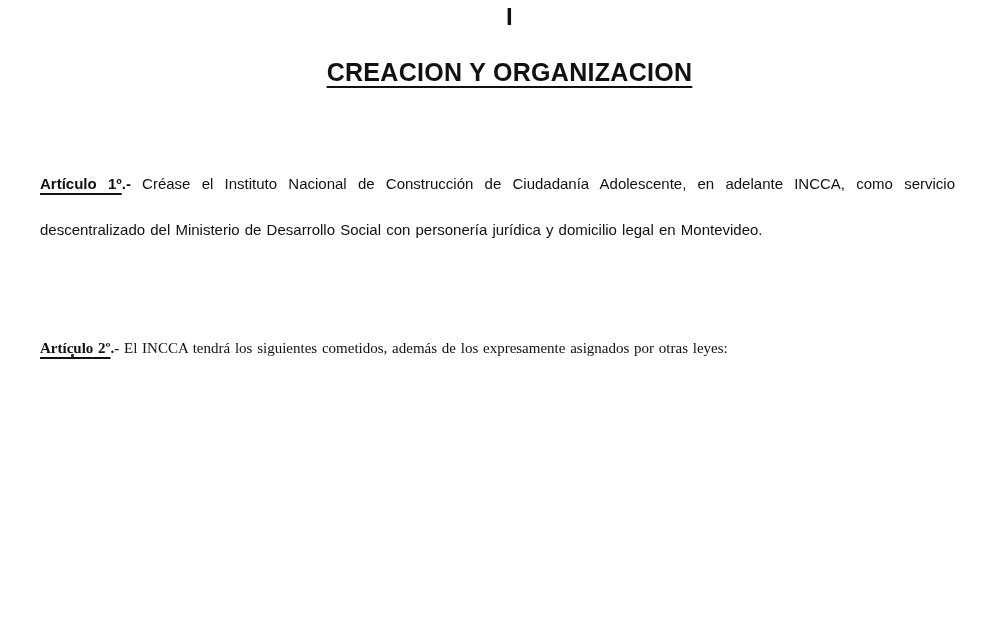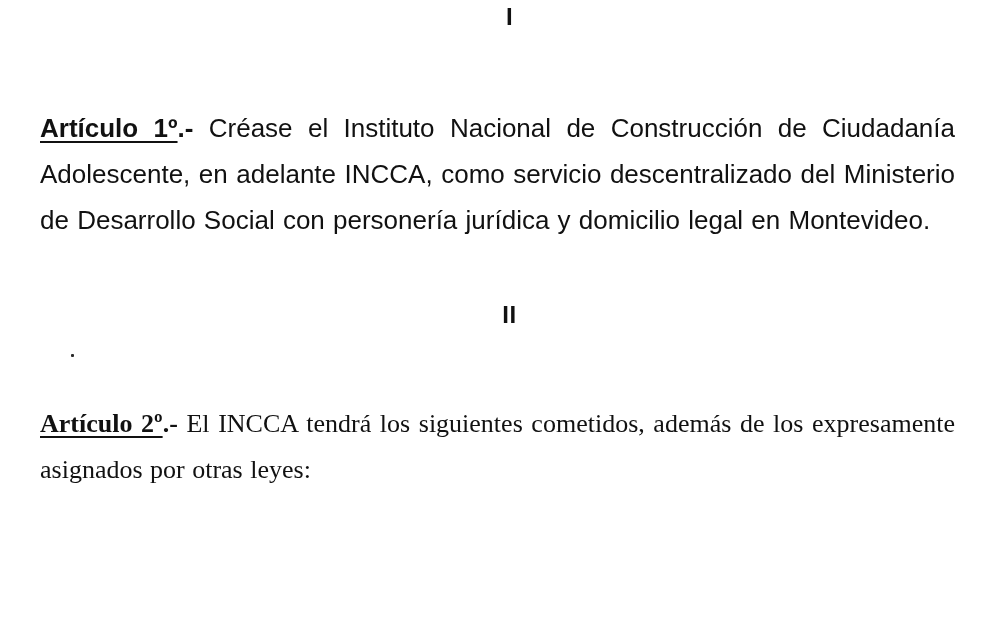--- a/index.html
+++ b/index.html
@@ -35,21 +35,21 @@
     font-size: 25px;
     font-weight: 700;
     line-height: 30px;
     margin-top: 26px;
     letter-spacing: 0.3px;
     text-decoration: underline;
     text-decoration-thickness: 2px;
     text-underline-offset: 5px;
   }
   .para {
-    font-size: 26px;
+    font-size: 15px;
     line-height: 46px;
     text-align: justify;
     text-align-last: left;
     word-spacing: 1px;
   }
   .para.first { margin-top: 74px; }
   .para.second { margin-top: 72px; font-family: Liberation Serif, serif; }
   .article-label {
     font-weight: 700;
     text-decoration: underline;
@@ -69,23 +69,23 @@
     border-radius: 1px;
   }
 </style>
 </head>
 <body>
 
 <div class="page">
 
   <div class="section-number centered first">I</div>
 
+  <div class="section-heading centered">CREACION Y ORGANIZACION</div>
 
   <p class="para first"><span class="article-label">Artículo 1º</span><span class="article-suffix">.-</span> <span>Créase el Instituto Nacional de Construcción de Ciudadanía Adolescente, en adelante INCCA, como servicio descentralizado del Ministerio de Desarrollo Social con personería jurídica y domicilio legal en Montevideo.</span></p>
 
   <div class="scan-speck"></div>
 
-  <div class="section-number centered second">II</div>
 
 
   <p class="para second"><span class="article-label">Artículo 2º</span><span class="article-suffix">.-</span> <span>El INCCA tendrá los siguientes cometidos, además de los expresamente asignados por otras leyes:</span></p>
 
 </div>
 
 </body></html>

